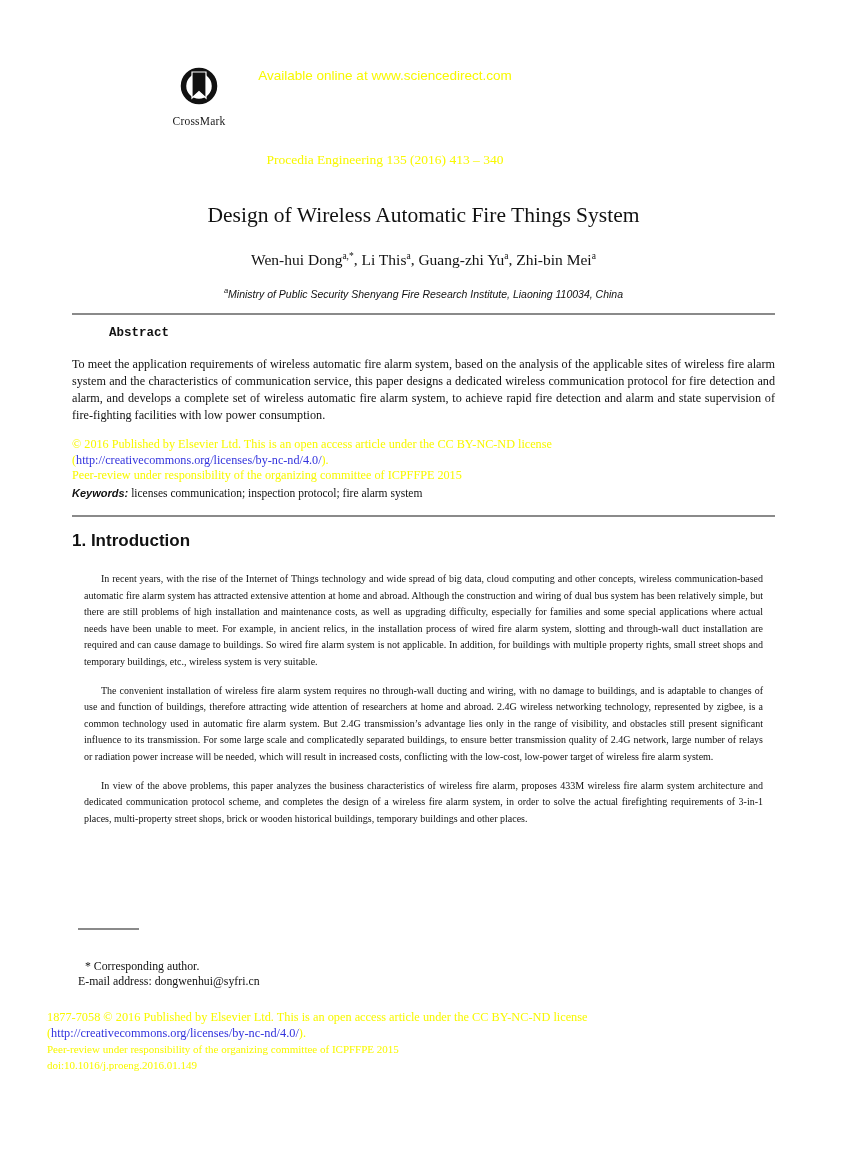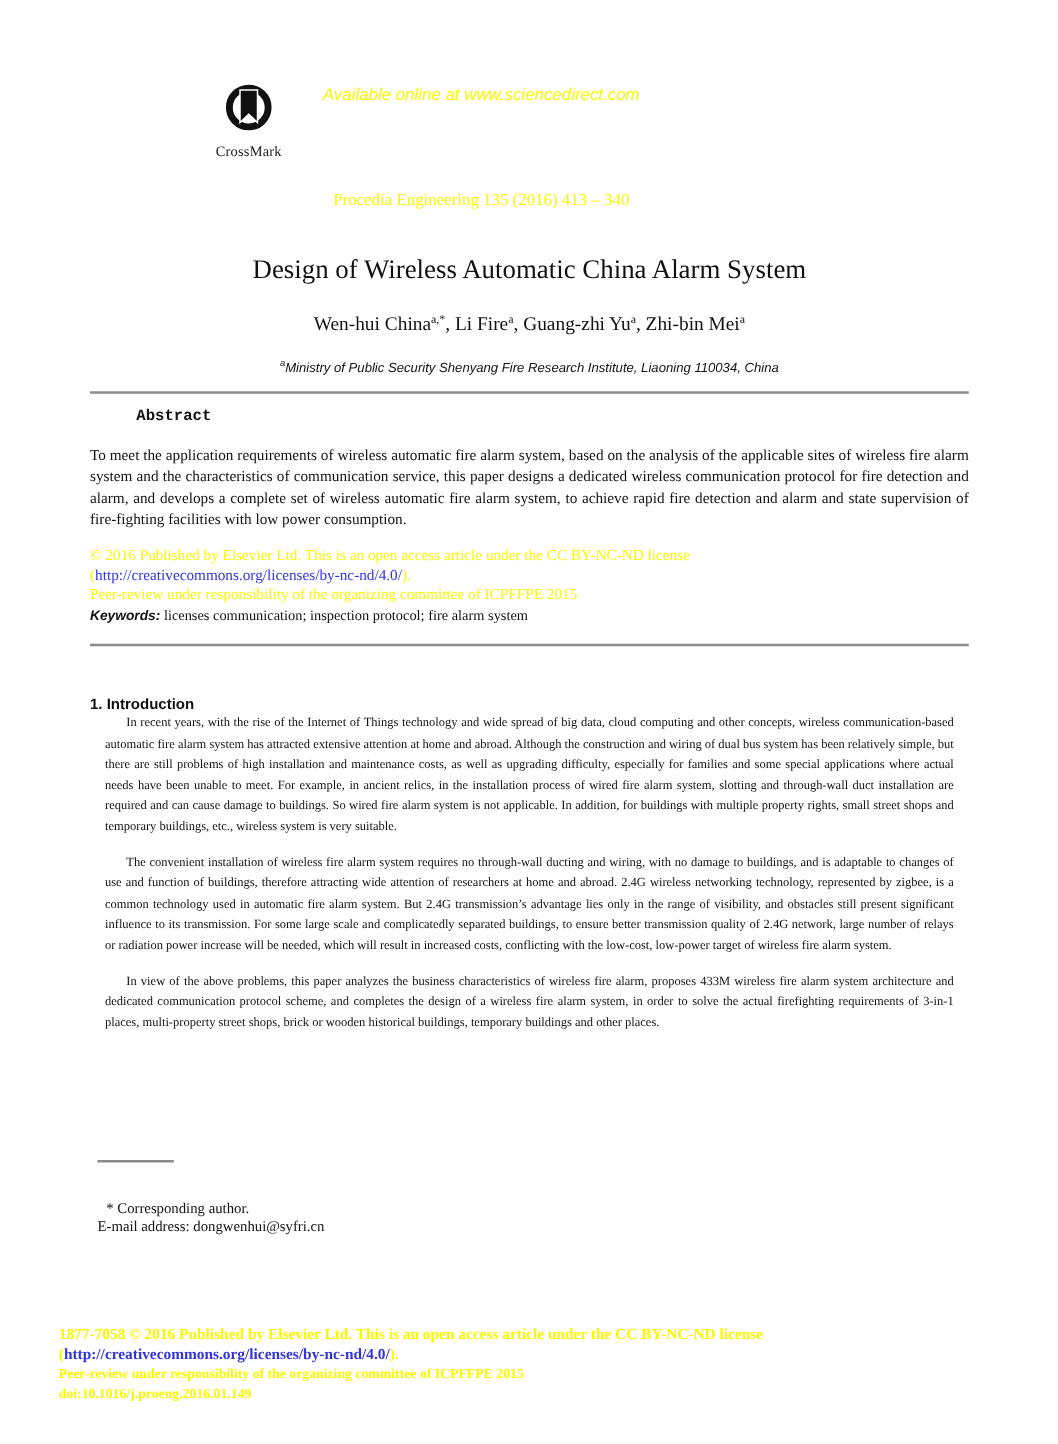--- a/index.html
+++ b/index.html
@@ -5,21 +5,21 @@
   html,body { margin:0; padding:0; background:#ffffff; }
   .page {
     position:relative; width:846px; height:1155px; background:#ffffff;
     font-family:"Liberation Serif", serif; color:#111; overflow:hidden;
   }
   .abs { position:absolute; }
 
   
   .crossmark { left:168px; top:66px; width:62px; text-align:center; cursor:pointer; }
   .crossmark-label { font-size:11.5px; color:#1a1a1a; margin-top:1px; letter-spacing:0.2px; }
-  .header-center { left:125px; top:68px; width:520px; text-align:center;font-style:italic; }
+  .header-center { left:125px; top:68px; width:520px; text-align:center; }
   .available-online { font-family:"Liberation Sans", sans-serif; font-size:13.5px; color:var(--yl); margin:0; }
   .sd-logo { font-family:"Liberation Sans", sans-serif; font-size:25px; font-weight:bold; letter-spacing:-0.6px; color:var(--yl); margin:6px 0 0 0; }
   .journal-line { left:125px; top:152px; width:520px; text-align:center; font-size:13.5px; color:var(--yl); }
 
   
   .paper-title { left:72px; top:203px; width:703px; text-align:center; font-size:21.5px; }
   .authors { left:72px; top:251px; width:703px; text-align:center; font-size:15.5px; }
   .authors sup { font-size:9.5px; }
   .affiliation { left:72px; top:286px; width:703px; text-align:center;
     font-family:"Liberation Sans", sans-serif; font-style:italic; font-size:10.5px; }
@@ -31,29 +31,29 @@
 
   .abstract-heading { left:86px; top:326px; font-family:Liberation Mono, monospace; font-weight:bold; font-size:12.5px;margin-left:23px; }
   .abstract-body { left:72px; top:356px; width:703px; font-size:12.2px; line-height:17px; text-align:justify; }
 
   .license-mid { left:72px; top:437px; width:703px; font-size:12.2px; line-height:15.6px; color:var(--yl); }
   .link { color:var(--lk); text-decoration:none; cursor:pointer; }
 
   .keywords { left:72px; top:487px; width:703px; font-size:11.5px; }
   .keywords-label { font-family:Liberation Sans, sans-serif; font-weight:bold; font-style:italic; font-size:11px; }
 
-  .intro-heading { left:72px; top:556px; font-family:"Liberation Sans", sans-serif; font-weight:bold; font-size:12px; }
+  .intro-heading { left:72px; top:531px; font-family:"Liberation Sans", sans-serif; font-weight:bold; font-size:17px; }
   .intro-body { left:72px; top:559px; width:703px; }
   .intro-body p { margin:12px; text-indent:17px; font-size:10px; line-height:16.6px; text-align:justify; }
 
   .footnote-rule { left:78px; top:928px; width:61px; border-top:2px solid #8a8a8a; height:0; }
   .footnote { left:78px; top:959px; width:400px; font-size:11.8px; line-height:14.5px; }
   .footnote .fn-star { padding-left:7px; }
 
-  .footer-block { left:47px; top:1059px; width:740px; color:var(--yl);font-weight:bold; }
+  .footer-block { left:47px; top:1009px; width:740px; color:var(--yl); }
   .footer-block .f-lg { font-size:12.3px; line-height:16px; }
   .footer-block .f-sm { font-size:11px; line-height:16px; }
 
   :root { --yl:#f8f800; --lk:#3333dd; }
 </style>
 </head>
 <body>
 
 <div class="page">
 
@@ -65,23 +65,23 @@
       </svg>
     </span>
     <div class="crossmark-label">CrossMark</div>
   </div>
 
   <div class="abs header-center">
     <p class="available-online">Available online at www.sciencedirect.com</p>
   </div>
   <div class="abs journal-line">Procedia Engineering 135 (2016) 413 – 340</div>
 
-  <div class="abs paper-title">Design of Wireless Automatic China Alarm System</div>
+  <div class="abs paper-title">Design of Wireless Automatic Fire Things System</div>
   <div class="abs authors">
-    <span>Wen-hui China</span><sup>a,*</sup><span>, Li Fire</span><sup>a</sup><span>, Guang-zhi Yu</span><sup>a</sup><span>, Zhi-bin Mei</span><sup>a</sup>
+    <span>Wen-hui Dong</span><sup>a,*</sup><span>, Li This</span><sup>a</sup><span>, Guang-zhi Yu</span><sup>a</sup><span>, Zhi-bin Mei</span><sup>a</sup>
   </div>
   <div class="abs affiliation">
     <sup>a</sup><span>Ministry of Public Security Shenyang Fire Research Institute, Liaoning 110034, China</span>
   </div>
 
   <div class="abs rule rule1"></div>
 
   <div class="abs abstract-heading">Abstract</div>
   <div class="abs abstract-body">To meet the application requirements of wireless automatic fire alarm system, based on the analysis of the applicable sites of wireless fire alarm system and the characteristics of communication service, this paper designs a dedicated wireless communication protocol for fire detection and alarm, and develops a complete set of wireless automatic fire alarm system, to achieve rapid fire detection and alarm and state supervision of fire-fighting facilities with low power consumption.</div>
 

